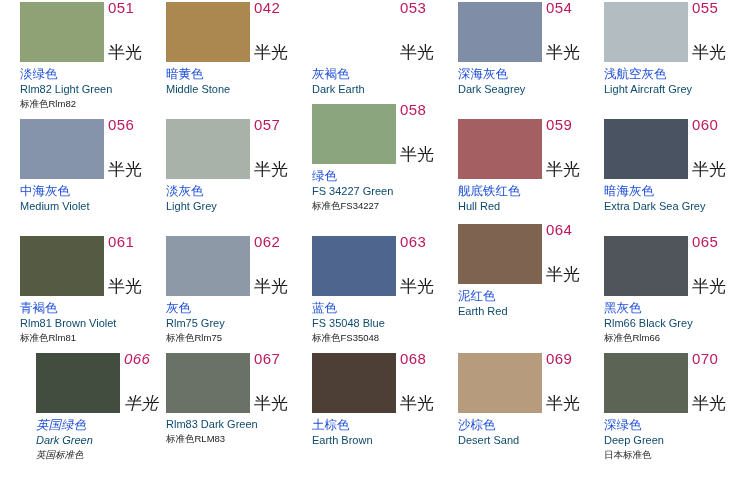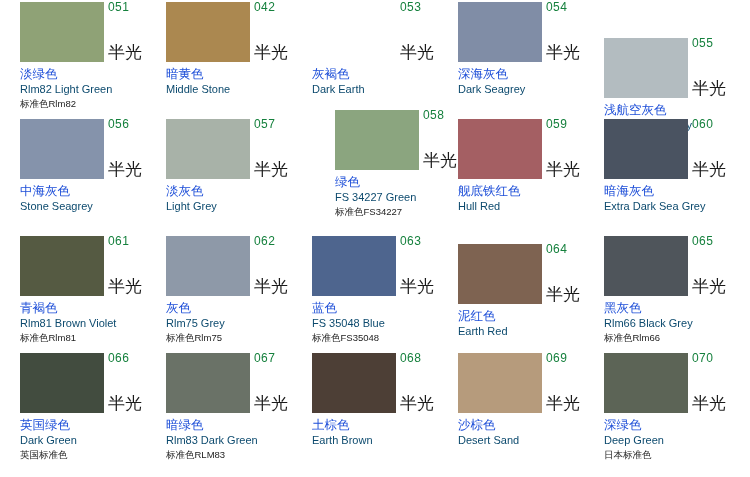--- a/index.html
+++ b/index.html
@@ -37,24 +37,24 @@
     width: 84px;
     height: 60px;
   }
 
   
   .code {
     position: absolute;
     left: 88px;
     top: 1px;
     width: 56px;
-    font-size: 12px;
+    font-size: 15px;
     line-height: 13px;
     letter-spacing: 0.4px;
-    color: #15803d;
+    color: #be185d;
     white-space: nowrap;
   }
 
   
   .finish {
     position: absolute;
     left: 88px;
     top: 46px;
     width: 56px;
     font-size: 17px;
@@ -129,48 +129,48 @@
     </div>
     <div class="swatch-cell" style="left: 458px; top: 0px;">
       <div class="chip" style="background-color: rgb(128, 141, 166);"></div>
       <div class="code">054</div>
       <div class="finish">半光</div>
       <div class="names">
         <div class="name-cn">深海灰色</div>
         <div class="name-en">Dark Seagrey</div>
       </div>
     </div>
-    <div class="swatch-cell" style="left: 604px; top: 0px; margin-top: 36px;">
+    <div class="swatch-cell" style="left: 604px; top: 0px;">
       <div class="chip" style="background-color: rgb(179, 188, 192);"></div>
       <div class="code">055</div>
       <div class="finish">半光</div>
       <div class="names">
         <div class="name-cn">浅航空灰色</div>
         <div class="name-en">Light Aircraft Grey</div>
       </div>
     </div>
     <div class="swatch-cell" style="left: 20px; top: 117px;">
       <div class="chip" style="background-color: rgb(133, 147, 171);"></div>
       <div class="code">056</div>
       <div class="finish">半光</div>
       <div class="names">
         <div class="name-cn">中海灰色</div>
-        <div class="name-en">Stone Seagrey</div>
+        <div class="name-en">Medium Violet</div>
       </div>
     </div>
     <div class="swatch-cell" style="left: 166px; top: 117px;">
       <div class="chip" style="background-color: rgb(168, 178, 168);"></div>
       <div class="code">057</div>
       <div class="finish">半光</div>
       <div class="names">
         <div class="name-cn">淡灰色</div>
         <div class="name-en">Light Grey</div>
       </div>
     </div>
-    <div class="swatch-cell" style="left: 312px; top: 108px; margin-left: 23px;">
+    <div class="swatch-cell" style="left: 312px; top: 102px;">
       <div class="chip" style="background-color: rgb(139, 165, 127);"></div>
       <div class="code">058</div>
       <div class="finish">半光</div>
       <div class="names">
         <div class="name-cn">绿色</div>
         <div class="name-en">FS 34227 Green</div>
         <div class="name-std">标准色FS34227</div>
       </div>
     </div>
     <div class="swatch-cell" style="left: 458px; top: 117px;">
@@ -214,55 +214,54 @@
     <div class="swatch-cell" style="left: 312px; top: 234px;">
       <div class="chip" style="background-color: rgb(78, 101, 142);"></div>
       <div class="code">063</div>
       <div class="finish">半光</div>
       <div class="names">
         <div class="name-cn">蓝色</div>
         <div class="name-en">FS 35048 Blue</div>
         <div class="name-std">标准色FS35048</div>
       </div>
     </div>
-    <div class="swatch-cell" style="left: 458px; top: 242px;">
+    <div class="swatch-cell" style="left: 458px; top: 222px;">
       <div class="chip" style="background-color: rgb(126, 99, 81);"></div>
       <div class="code">064</div>
       <div class="finish">半光</div>
       <div class="names">
         <div class="name-cn">泥红色</div>
         <div class="name-en">Earth Red</div>
       </div>
     </div>
     <div class="swatch-cell" style="left: 604px; top: 234px;">
       <div class="chip" style="background-color: rgb(79, 85, 91);"></div>
       <div class="code">065</div>
       <div class="finish">半光</div>
       <div class="names">
         <div class="name-cn">黑灰色</div>
         <div class="name-en">Rlm66 Black Grey</div>
         <div class="name-std">标准色Rlm66</div>
       </div>
     </div>
-    <div class="swatch-cell" style="left: 20px; top: 351px;">
+    <div class="swatch-cell" style="left: 36px; top: 351px; font-style: italic;">
       <div class="chip" style="background-color: rgb(66, 76, 63);"></div>
       <div class="code">066</div>
       <div class="finish">半光</div>
       <div class="names">
         <div class="name-cn">英国绿色</div>
         <div class="name-en">Dark Green</div>
         <div class="name-std">英国标准色</div>
       </div>
     </div>
     <div class="swatch-cell" style="left: 166px; top: 351px;">
       <div class="chip" style="background-color: rgb(106, 114, 103);"></div>
       <div class="code">067</div>
       <div class="finish">半光</div>
       <div class="names">
-        <div class="name-cn">暗绿色</div>
         <div class="name-en">Rlm83 Dark Green</div>
         <div class="name-std">标准色RLM83</div>
       </div>
     </div>
     <div class="swatch-cell" style="left: 312px; top: 351px;">
       <div class="chip" style="background-color: rgb(77, 63, 54);"></div>
       <div class="code">068</div>
       <div class="finish">半光</div>
       <div class="names">
         <div class="name-cn">土棕色</div>

